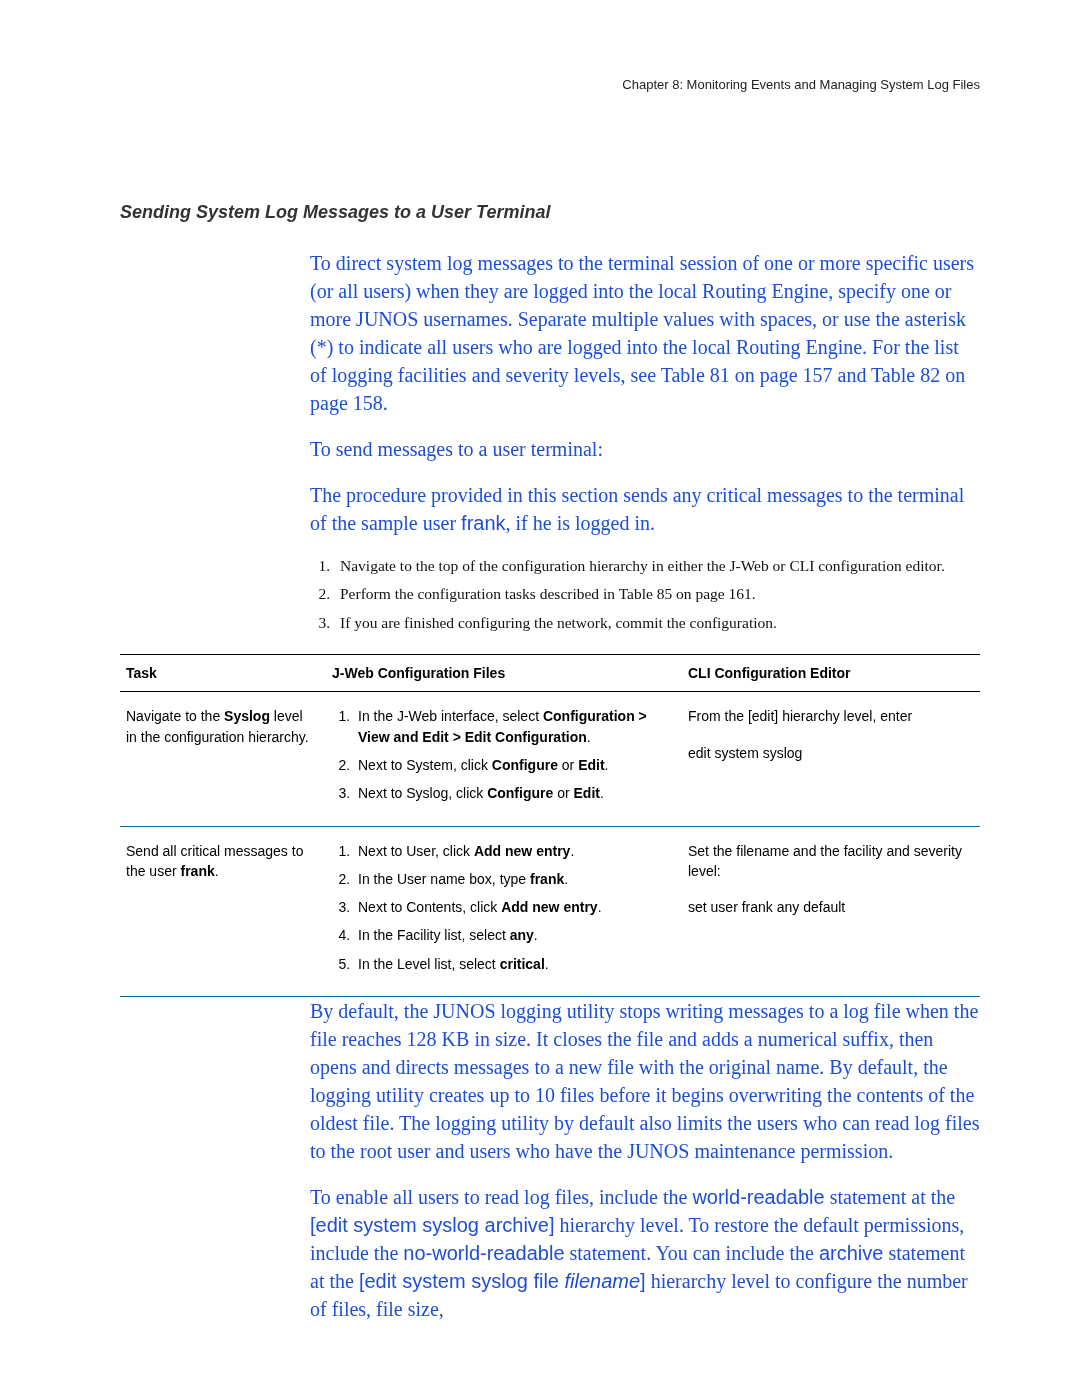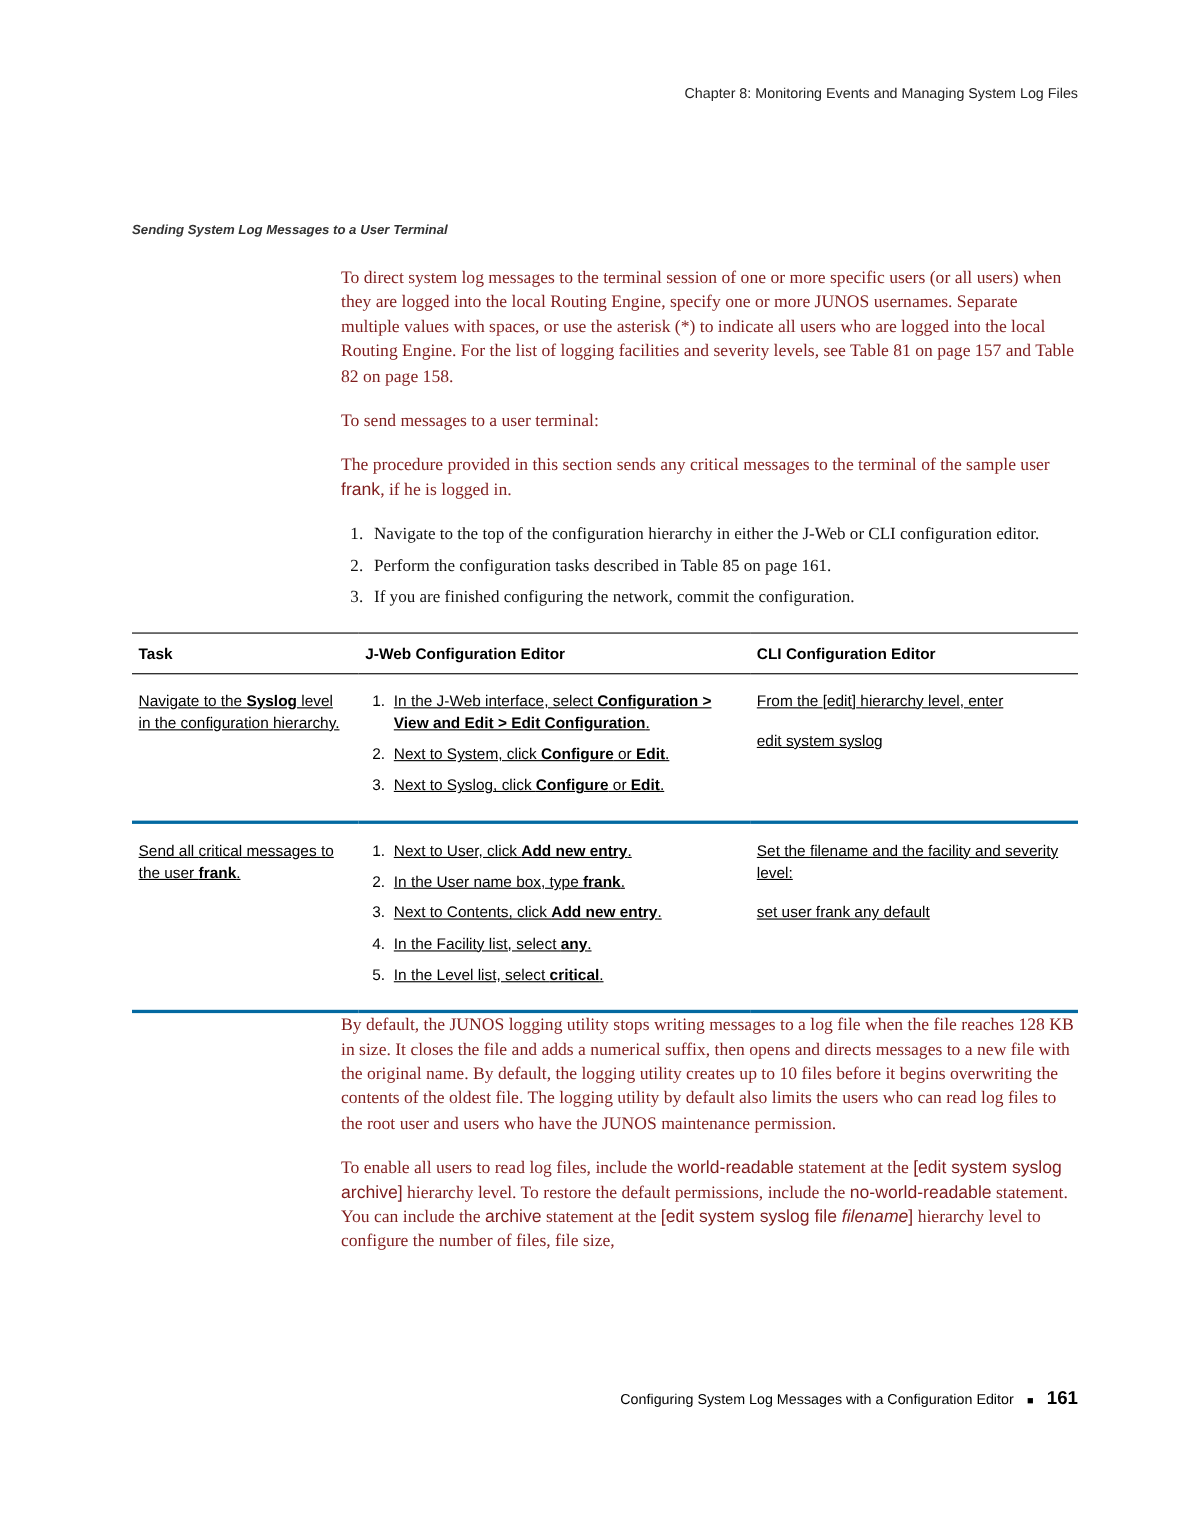--- a/index.html
+++ b/index.html
@@ -21,32 +21,32 @@
     text-align: right;
     font-family: Arial, Helvetica, sans-serif;
     font-size: 13px;
     color: #222;
     margin-bottom: 110px;
   }
   .section-title {
     font-family: Arial, Helvetica, sans-serif;
     font-weight: bold;
     font-style: italic;
-    font-size: 12px;
+    font-size: 18px;
     color: #333;
     margin: 0 0 26px 0;
   }
   .body-indent {
     margin-left: 190px;
   }
   p.body {
-    font-size: 16px;
+    font-size: 20px;
     line-height: 1.4;
     margin: 0 0 18px 0;
-    color: #7f1d1d;
+    color: #1d4ed8;
   }
   ol.steps {
     margin: 0 0 20px 0;
     padding-left: 24px;
     font-size: 15.5px;
     line-height: 1.45;
     color: #111;
   }
   ol.steps li {
     margin-bottom: 6px;
@@ -67,23 +67,22 @@
   table.proc thead th {
     text-align: left;
     font-weight: bold;
     padding: 10px 12px 10px 6px;
     border-top: 1px solid #000;
     border-bottom: 1px solid #000;
   }
   table.proc tbody td {
     vertical-align: top;
     padding: 14px 10px 14px 6px;
-    border-bottom: 3px solid #0369a1;
+    border-bottom: 1px solid #0369a1;
     line-height: 1.45;
-    text-decoration: underline;
   }
   table.proc tbody td:first-child { width: 190px; }
   table.proc tbody td:nth-child(2) { width: 340px; }
   table.proc ol {
     margin: 0;
     padding-left: 22px;
   }
   table.proc ol li {
     margin-bottom: 8px;
     padding-left: 4px;
@@ -131,21 +130,21 @@
       <li>Perform the configuration tasks described in Table 85 on page 161.</li>
       <li>If you are finished configuring the network, commit the configuration.</li>
     </ol>
   </div>
 
 
   <table class="proc">
     <thead>
       <tr>
         <th>Task</th>
-        <th>J-Web Configuration Editor</th>
+        <th>J-Web Configuration Files</th>
         <th>CLI Configuration Editor</th>
       </tr>
     </thead>
     <tbody>
       <tr>
         <td>
           <span>Navigate to the </span><span class="b">Syslog</span><span> level in the configuration hierarchy.</span>
         </td>
         <td>
           <ol>

